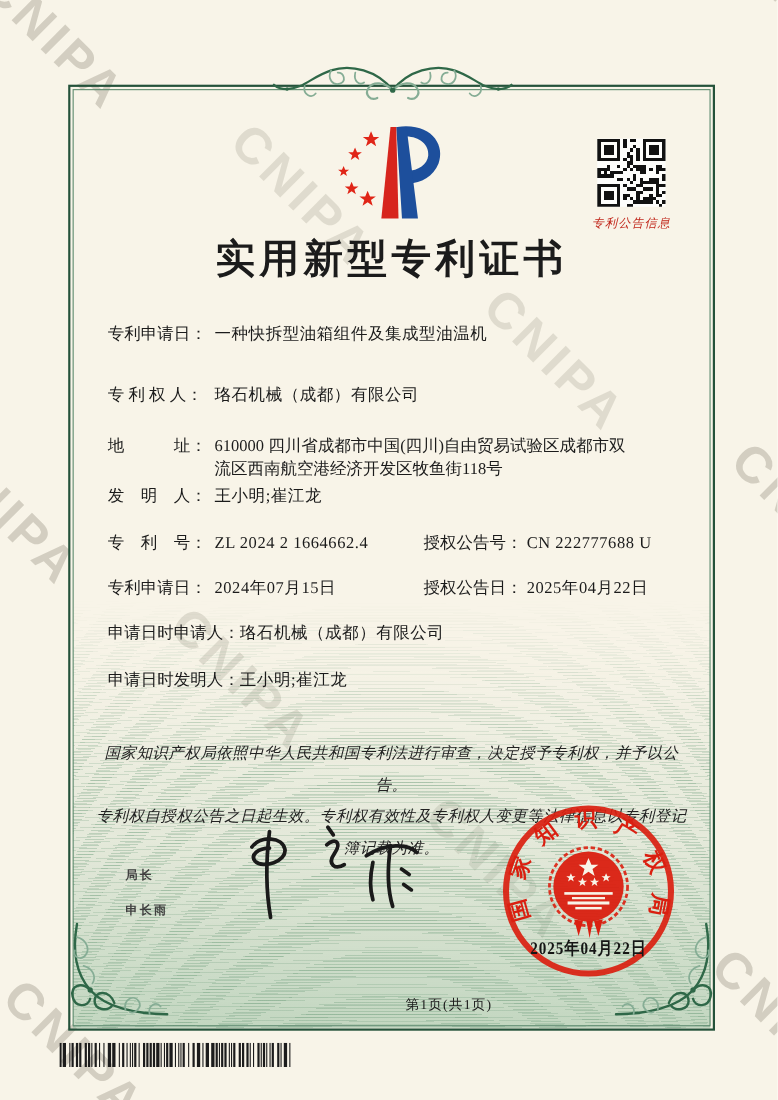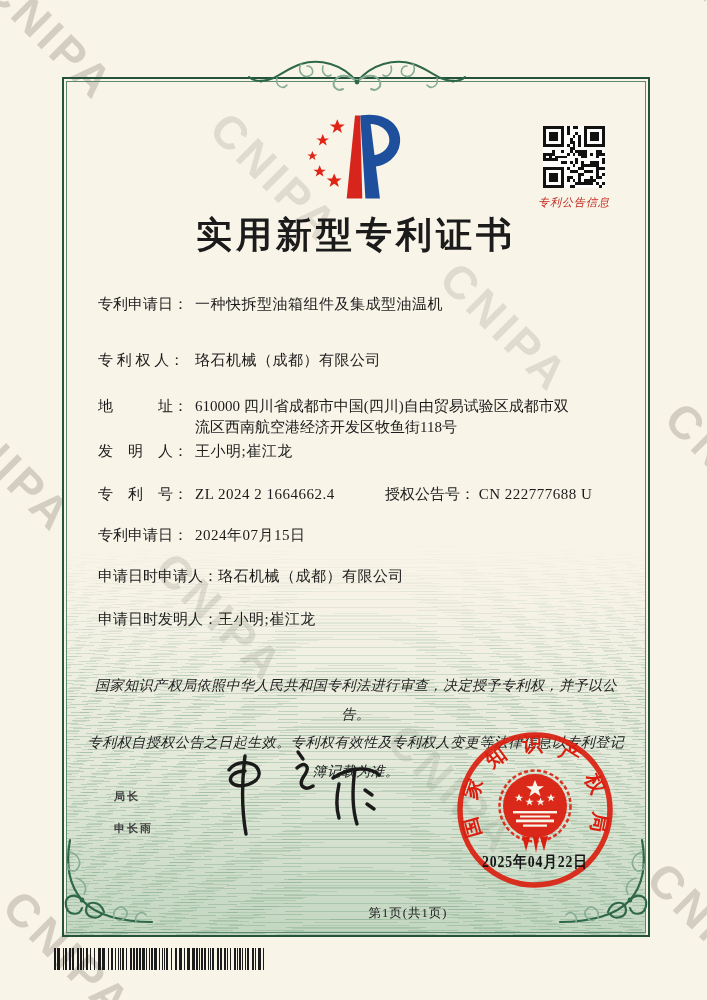--- a/index.html
+++ b/index.html
@@ -397,20 +397,21 @@
     <span class="lbl">发　明　人：</span><span class="val">王小明;崔江龙</span>
   </div>
 
   <div class="row" style="top:484px">
     <span class="lbl">专　利　号：</span><span class="val">ZL 2024 2 1664662.4</span>
     <span class="col-right"><span class="lbl" style="min-width:0">授权公告号：</span> <span class="val">CN 222777688 U</span></span>
   </div>
 
   <div class="row" style="top:525px">
     <span class="lbl">专利申请日：</span><span class="val">2024年07月15日</span>
+    <span class="col-right"><span class="lbl" style="min-width:0">授权公告日：</span> <span class="val">2025年04月22日</span></span>
   </div>
 
   <div class="row" style="top:566px">
     <span class="lbl" style="min-width:120px">申请日时申请人：</span><span class="val">珞石机械（成都）有限公司</span>
   </div>
 
   <div class="row" style="top:609px">
     <span class="lbl" style="min-width:120px">申请日时发明人：</span><span class="val">王小明;崔江龙</span>
   </div>
 

